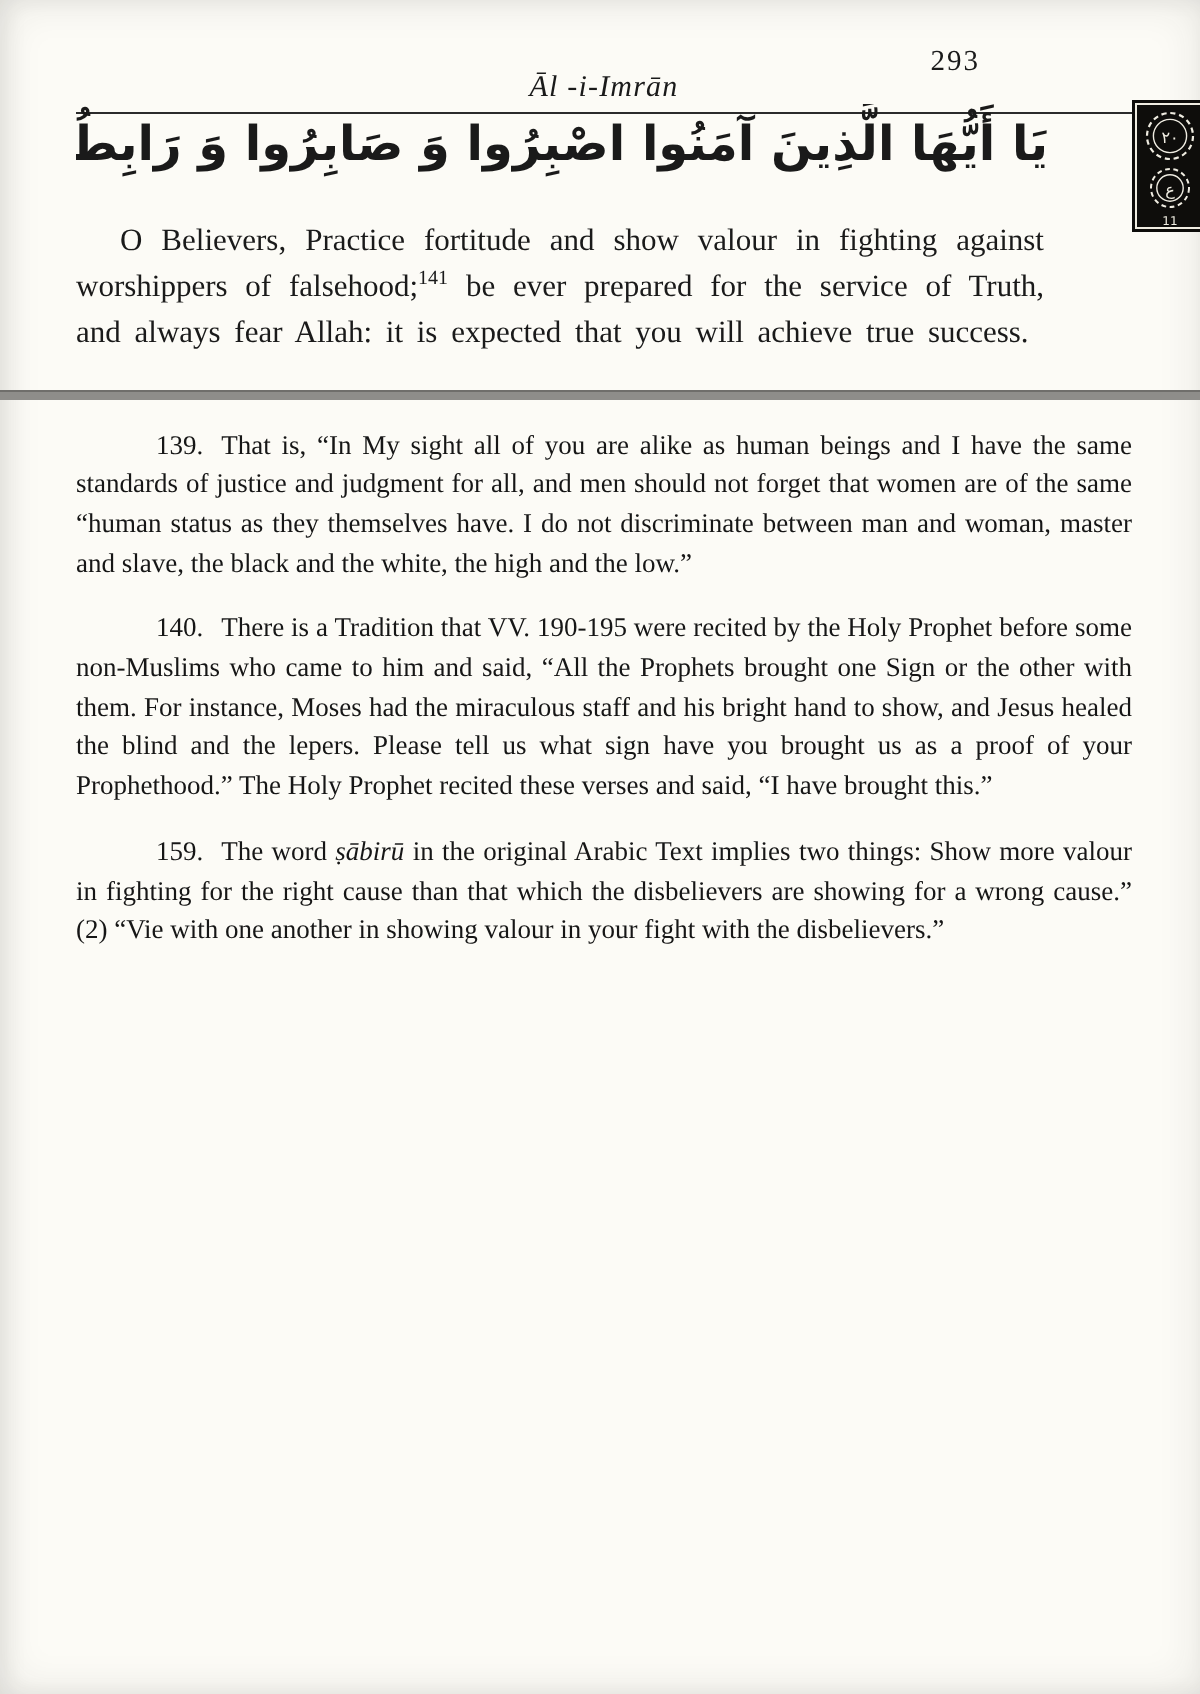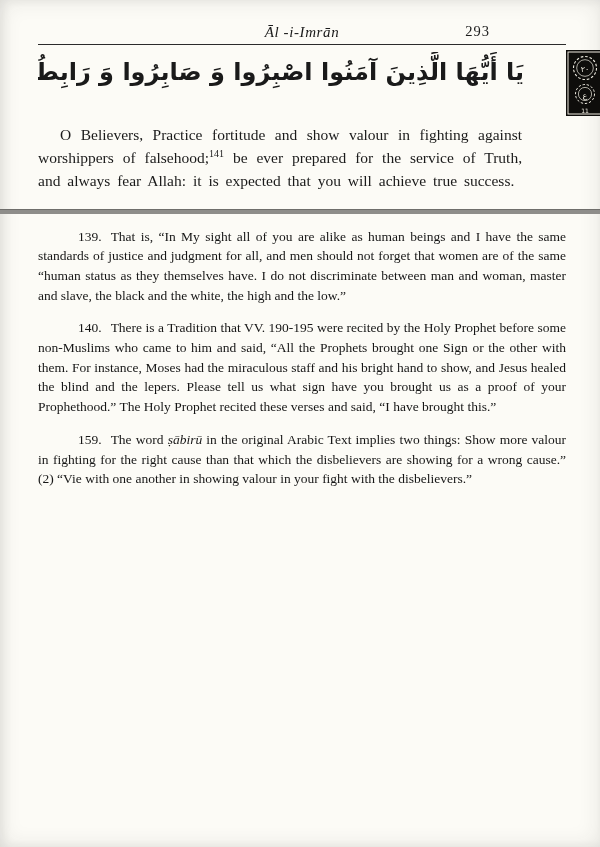--- a/index.html
+++ b/index.html
@@ -7,21 +7,21 @@
   body { width:600px; height:847px; margin:0 auto; font-family:"Liberation Serif","DejaVu Serif",serif; }
   .page {
     position:relative;
     width:600px; height:847px;
     background:#fcfbf6;
     color:#1a1a1a;
     padding:0 34px 0 38px;
     overflow:hidden;
     box-shadow:inset 0 0 22px rgba(40,40,40,0.10), inset 4px 0 10px rgba(40,40,40,0.07);
   }
-  .header { position:relative; padding-top:24px; height:44px; }
+  .header { position:relative; padding-top:36px; height:44px; }
   .title {
     display:block; text-align:center;
     font-style:italic; font-size:15px; letter-spacing:0.6px;
   }
   .pagenum { position:absolute; right:76px; top:23px; font-size:14.5px; letter-spacing:1px; }
   .header-rule { border:none; border-top:1.5px solid #2b2b2b; margin-top:3px; }
 
   .verse-row { position:relative; margin-top:8px; padding-right:42px; }
   .arabic {
     direction:rtl;
@@ -30,21 +30,21 @@
     font-weight:bold;
     font-size:24px;
     line-height:1.7;
     white-space:nowrap;
     overflow:hidden;
   }
 
   .stamp { position:absolute; top:50px; right:-4px; }
 
   .translation {
-    margin-top:30px;
+    margin-top:16px;
     margin-right:44px;
     font-size:15.5px;
     line-height:1.5;
     text-align:justify;
     text-indent:22px;
     word-spacing:3px;
   }
   .translation sup { font-size:10px; vertical-align:super; line-height:0; }
 
   .divider {

